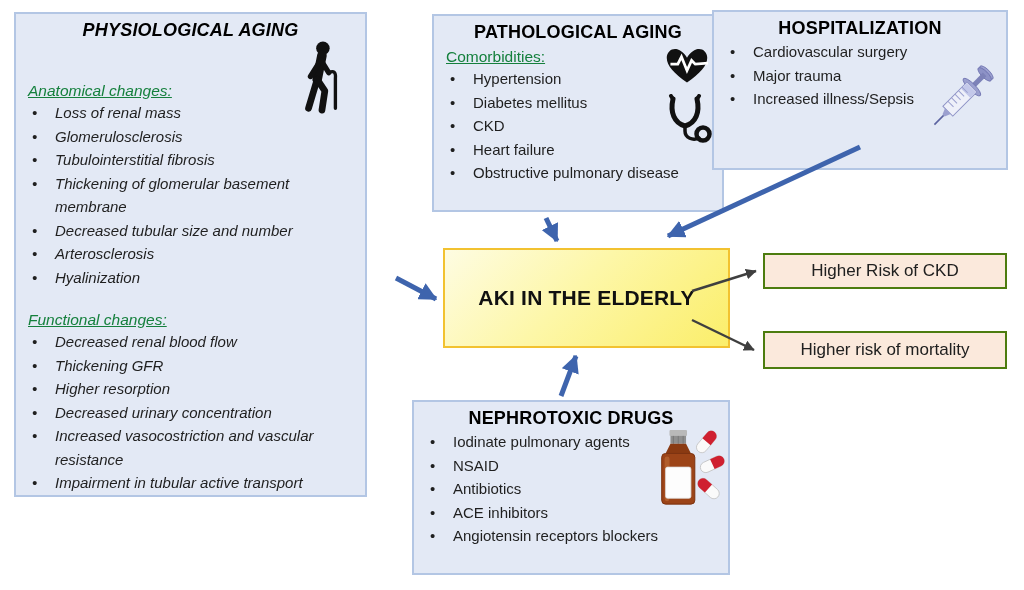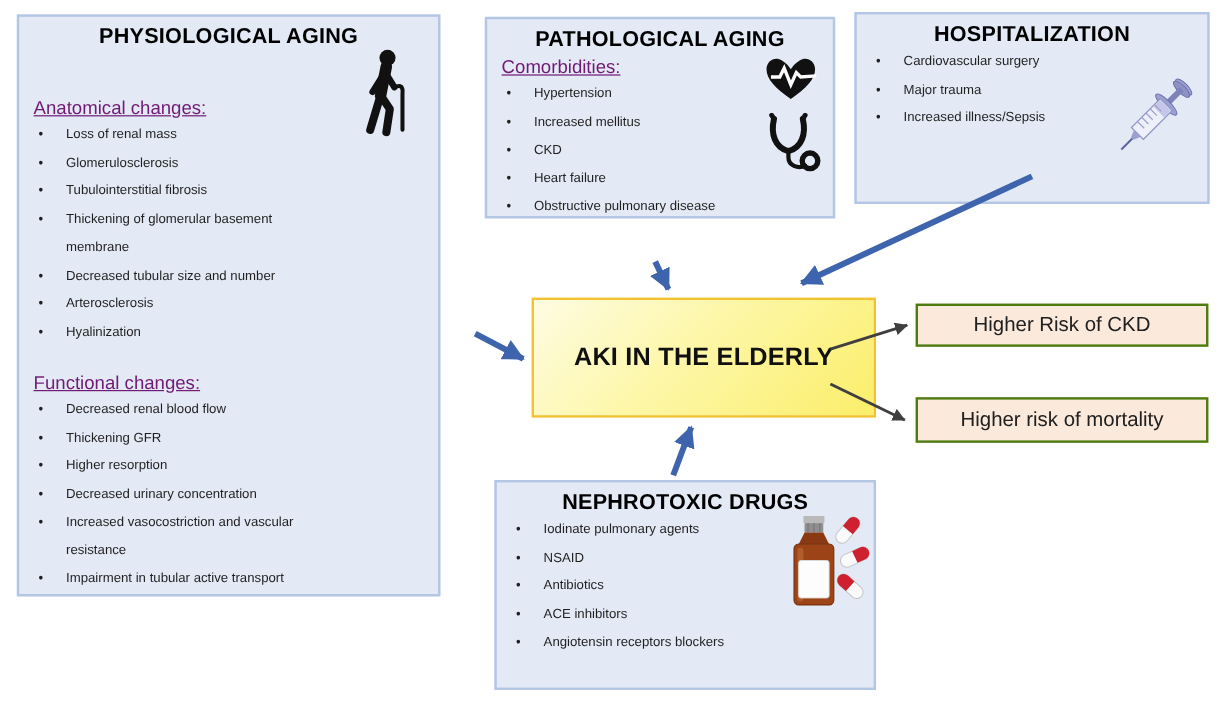--- a/index.html
+++ b/index.html
@@ -9,29 +9,29 @@
   }
   .panel {
     position:absolute; background:#e3e9f5; border:2px solid #b3c6e4;
     box-sizing:border-box; padding:4px 12px; z-index:1;
   }
   .panel-title {
     font-size:18px; font-weight:bold; text-align:center; color:#000;
     line-height:24px; letter-spacing:0.2px;
   }
   .section-heading {
-    font-size:15.5px; text-decoration:underline; line-height:21px; color:#701a75;
-  }
-  ul.items { list-style:none; margin:0; padding:0; font-size:11px; line-height:23.5px; }
+    font-size:15.5px; text-decoration:underline; line-height:21px; color:#15803d;
+  }
+  ul.items { list-style:none; margin:0; padding:0; font-size:15px; line-height:23.5px; }
   ul.items li { position:relative; padding-left:27px; }
   ul.items li::before { content:"\2022"; position:absolute; left:4px; }
   .item-text { white-space:pre-line; }
 
-  #box-physio        { left:14px;  top:12px;  width:353px; height:485px; }
-  #box-patho         { left:404px; top:14px;  width:292px; height:168px; }
+  #box-physio        { left:14px;  top:12px;  width:353px; height:485px;font-style:italic; }
+  #box-patho         { left:432px; top:14px;  width:292px; height:198px; }
   #box-hosp          { left:712px; top:10px;  width:296px; height:160px; }
   #box-nephro        { left:412px; top:400px; width:318px; height:175px; }
 
   #box-aki {
     position:absolute; left:443px; top:248px; width:287px; height:100px;
     box-sizing:border-box; border:2.5px solid #f2c230;
     background:linear-gradient(135deg,#fefce2 0%, #fdf7a8 45%, #fbee6a 100%);
     display:flex; align-items:center; justify-content:center; z-index:1;
   }
   #box-aki .aki-label { font-size:21px; font-weight:bold; color:#111; letter-spacing:0.2px; }
@@ -124,21 +124,21 @@
     <svg class="icon" id="icon-steth" width="52" height="54" viewBox="0 0 52 52">
       <path d="M11,4 C8,17 12,28 23,31 C34,28 38,17 35,4" fill="none" stroke="#111" stroke-width="5" stroke-linecap="round"></path>
       <path d="M11,4 L9,1" stroke="#111" stroke-width="4" stroke-linecap="round"></path>
       <path d="M35,4 L37,1" stroke="#111" stroke-width="4" stroke-linecap="round"></path>
       <path d="M23,31 L23,36 C23,43 31,46 37,43" fill="none" stroke="#111" stroke-width="3.5" stroke-linecap="round"></path>
       <circle cx="41" cy="39" r="6.5" fill="none" stroke="#111" stroke-width="4.5"></circle>
     </svg>
     <div class="section-heading mt2">Comorbidities:</div>
     <ul class="items">
       <li><span class="item-text">Hypertension</span></li>
-      <li><span class="item-text">Increased mellitus</span></li>
+      <li><span class="item-text">Diabetes mellitus</span></li>
       <li><span class="item-text">CKD</span></li>
       <li><span class="item-text">Heart failure</span></li>
       <li><span class="item-text">Obstructive pulmonary disease</span></li>
     </ul>
   </div>
 
   <div class="panel" id="box-hosp">
     <div class="panel-title">HOSPITALIZATION</div>
     <svg class="icon" id="icon-syringe" width="80" height="82" viewBox="0 0 80 80">
       <g transform="rotate(45 40 40)">

